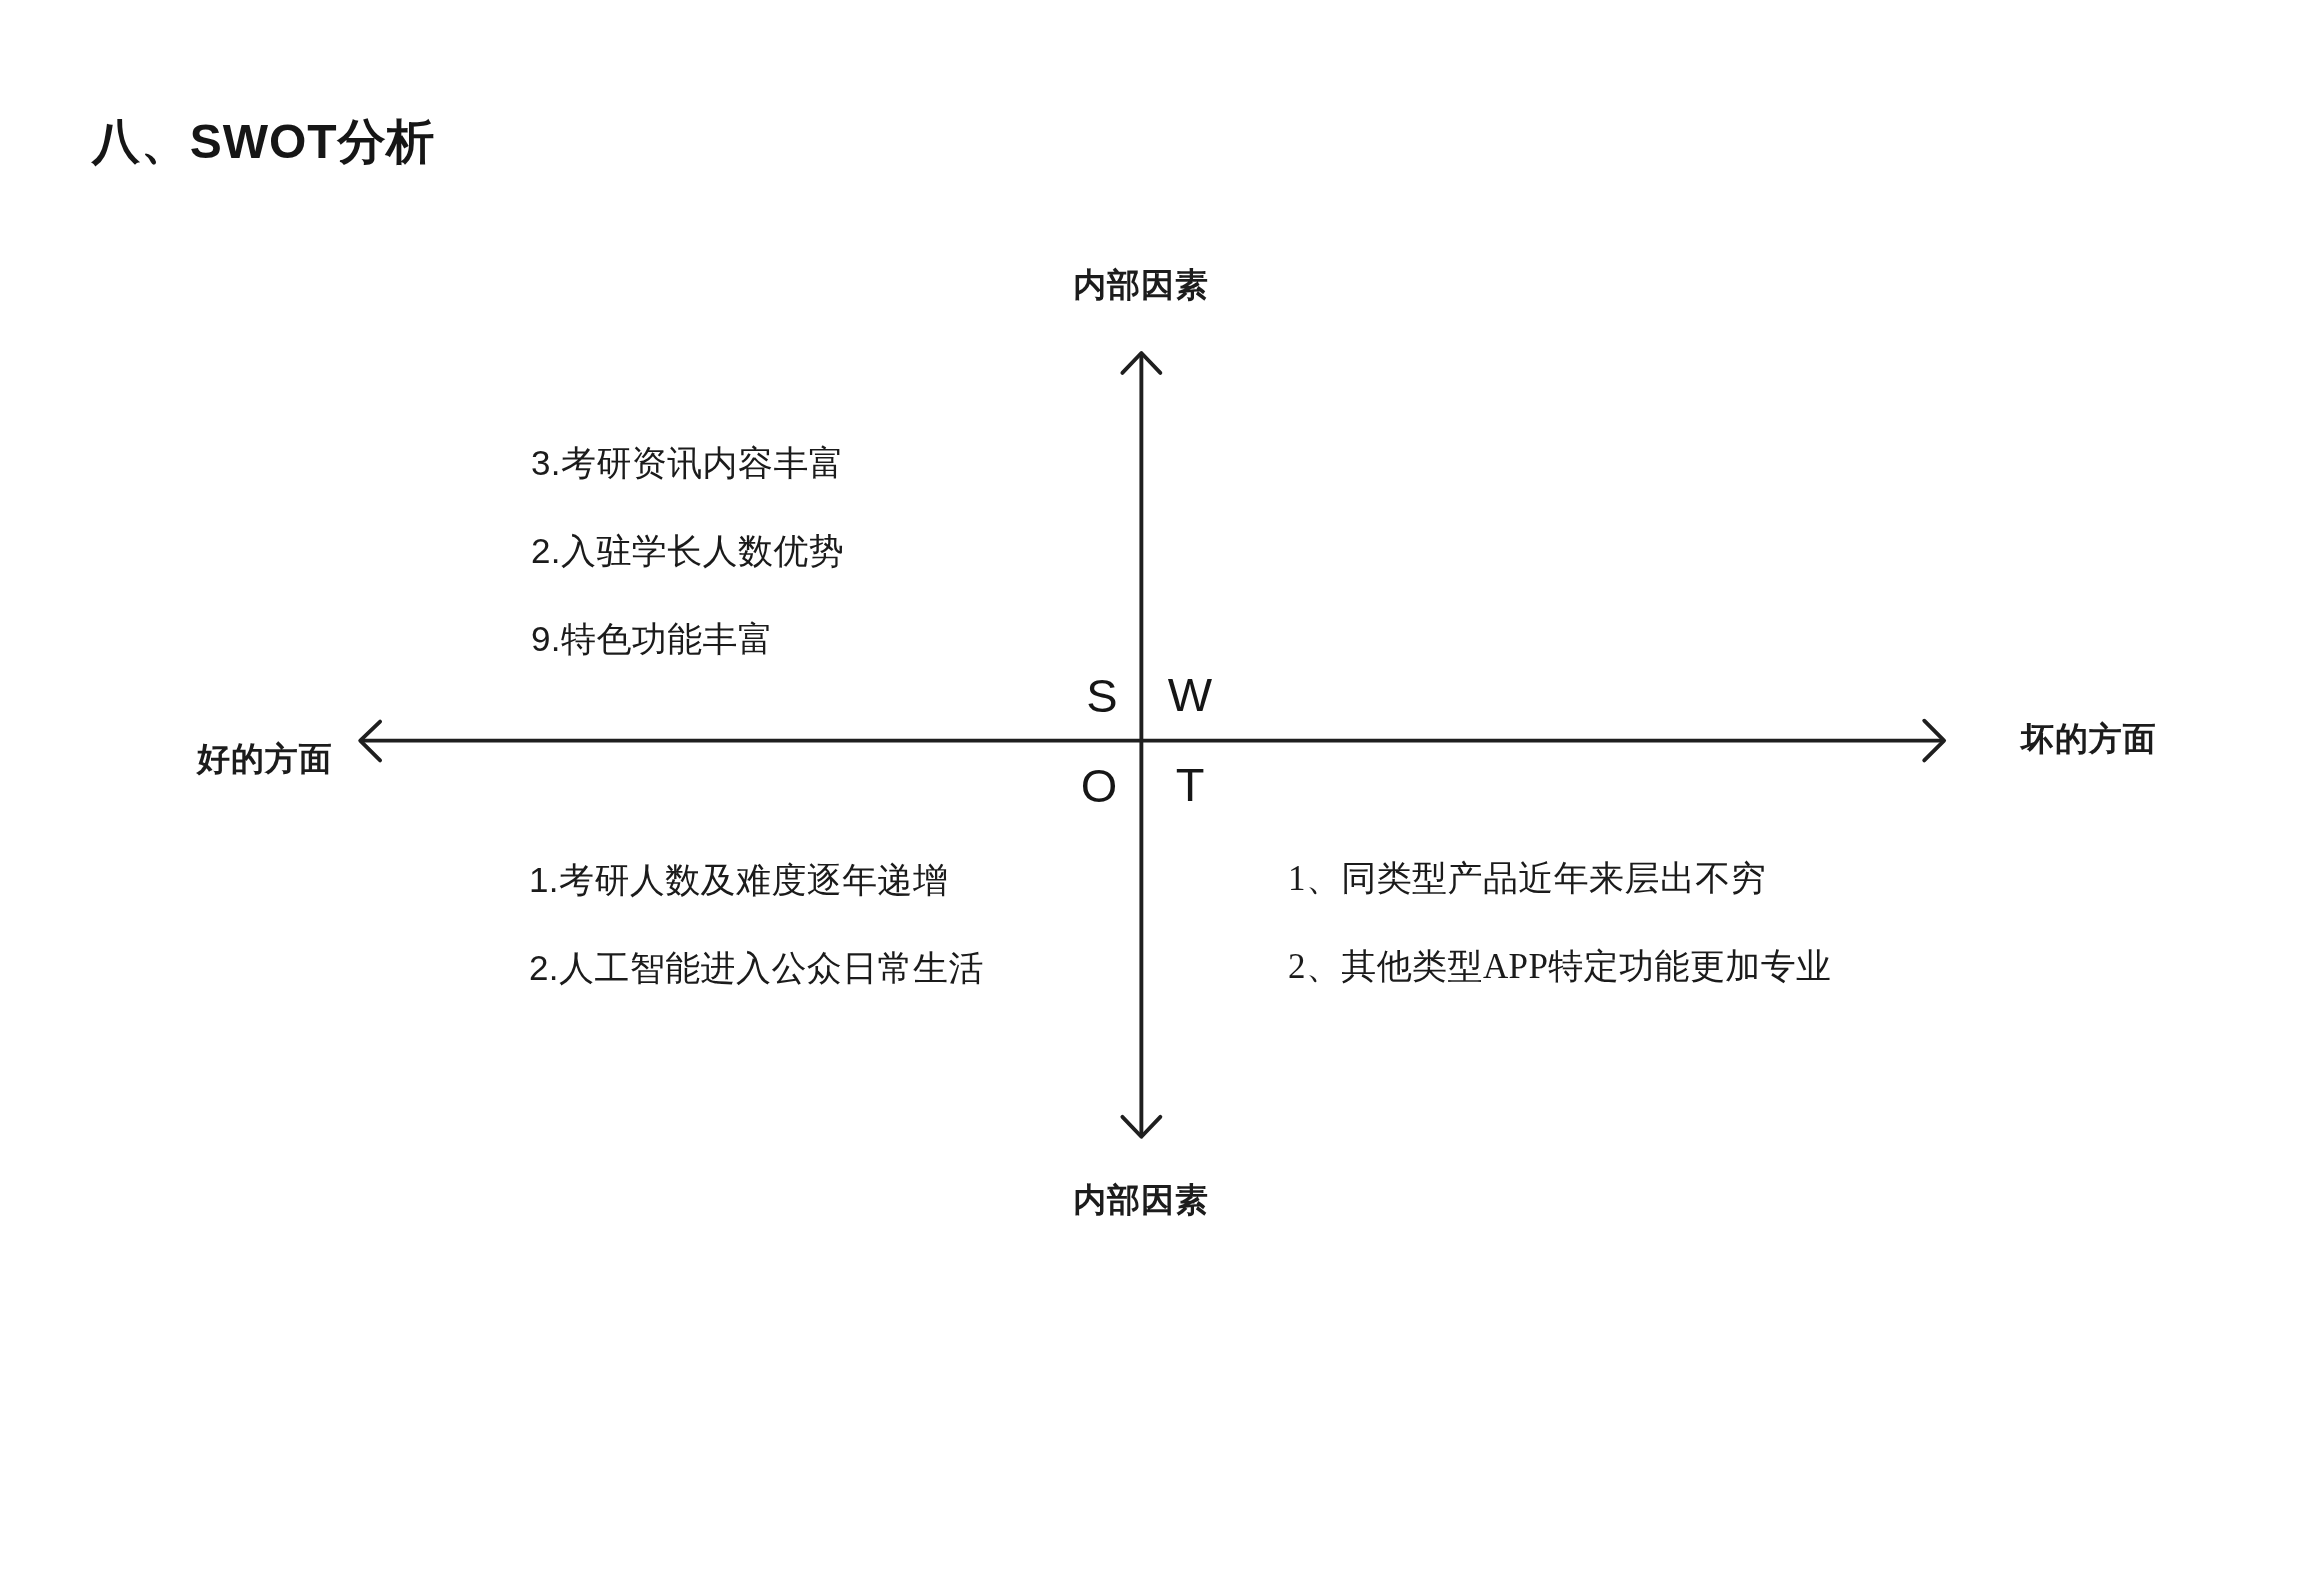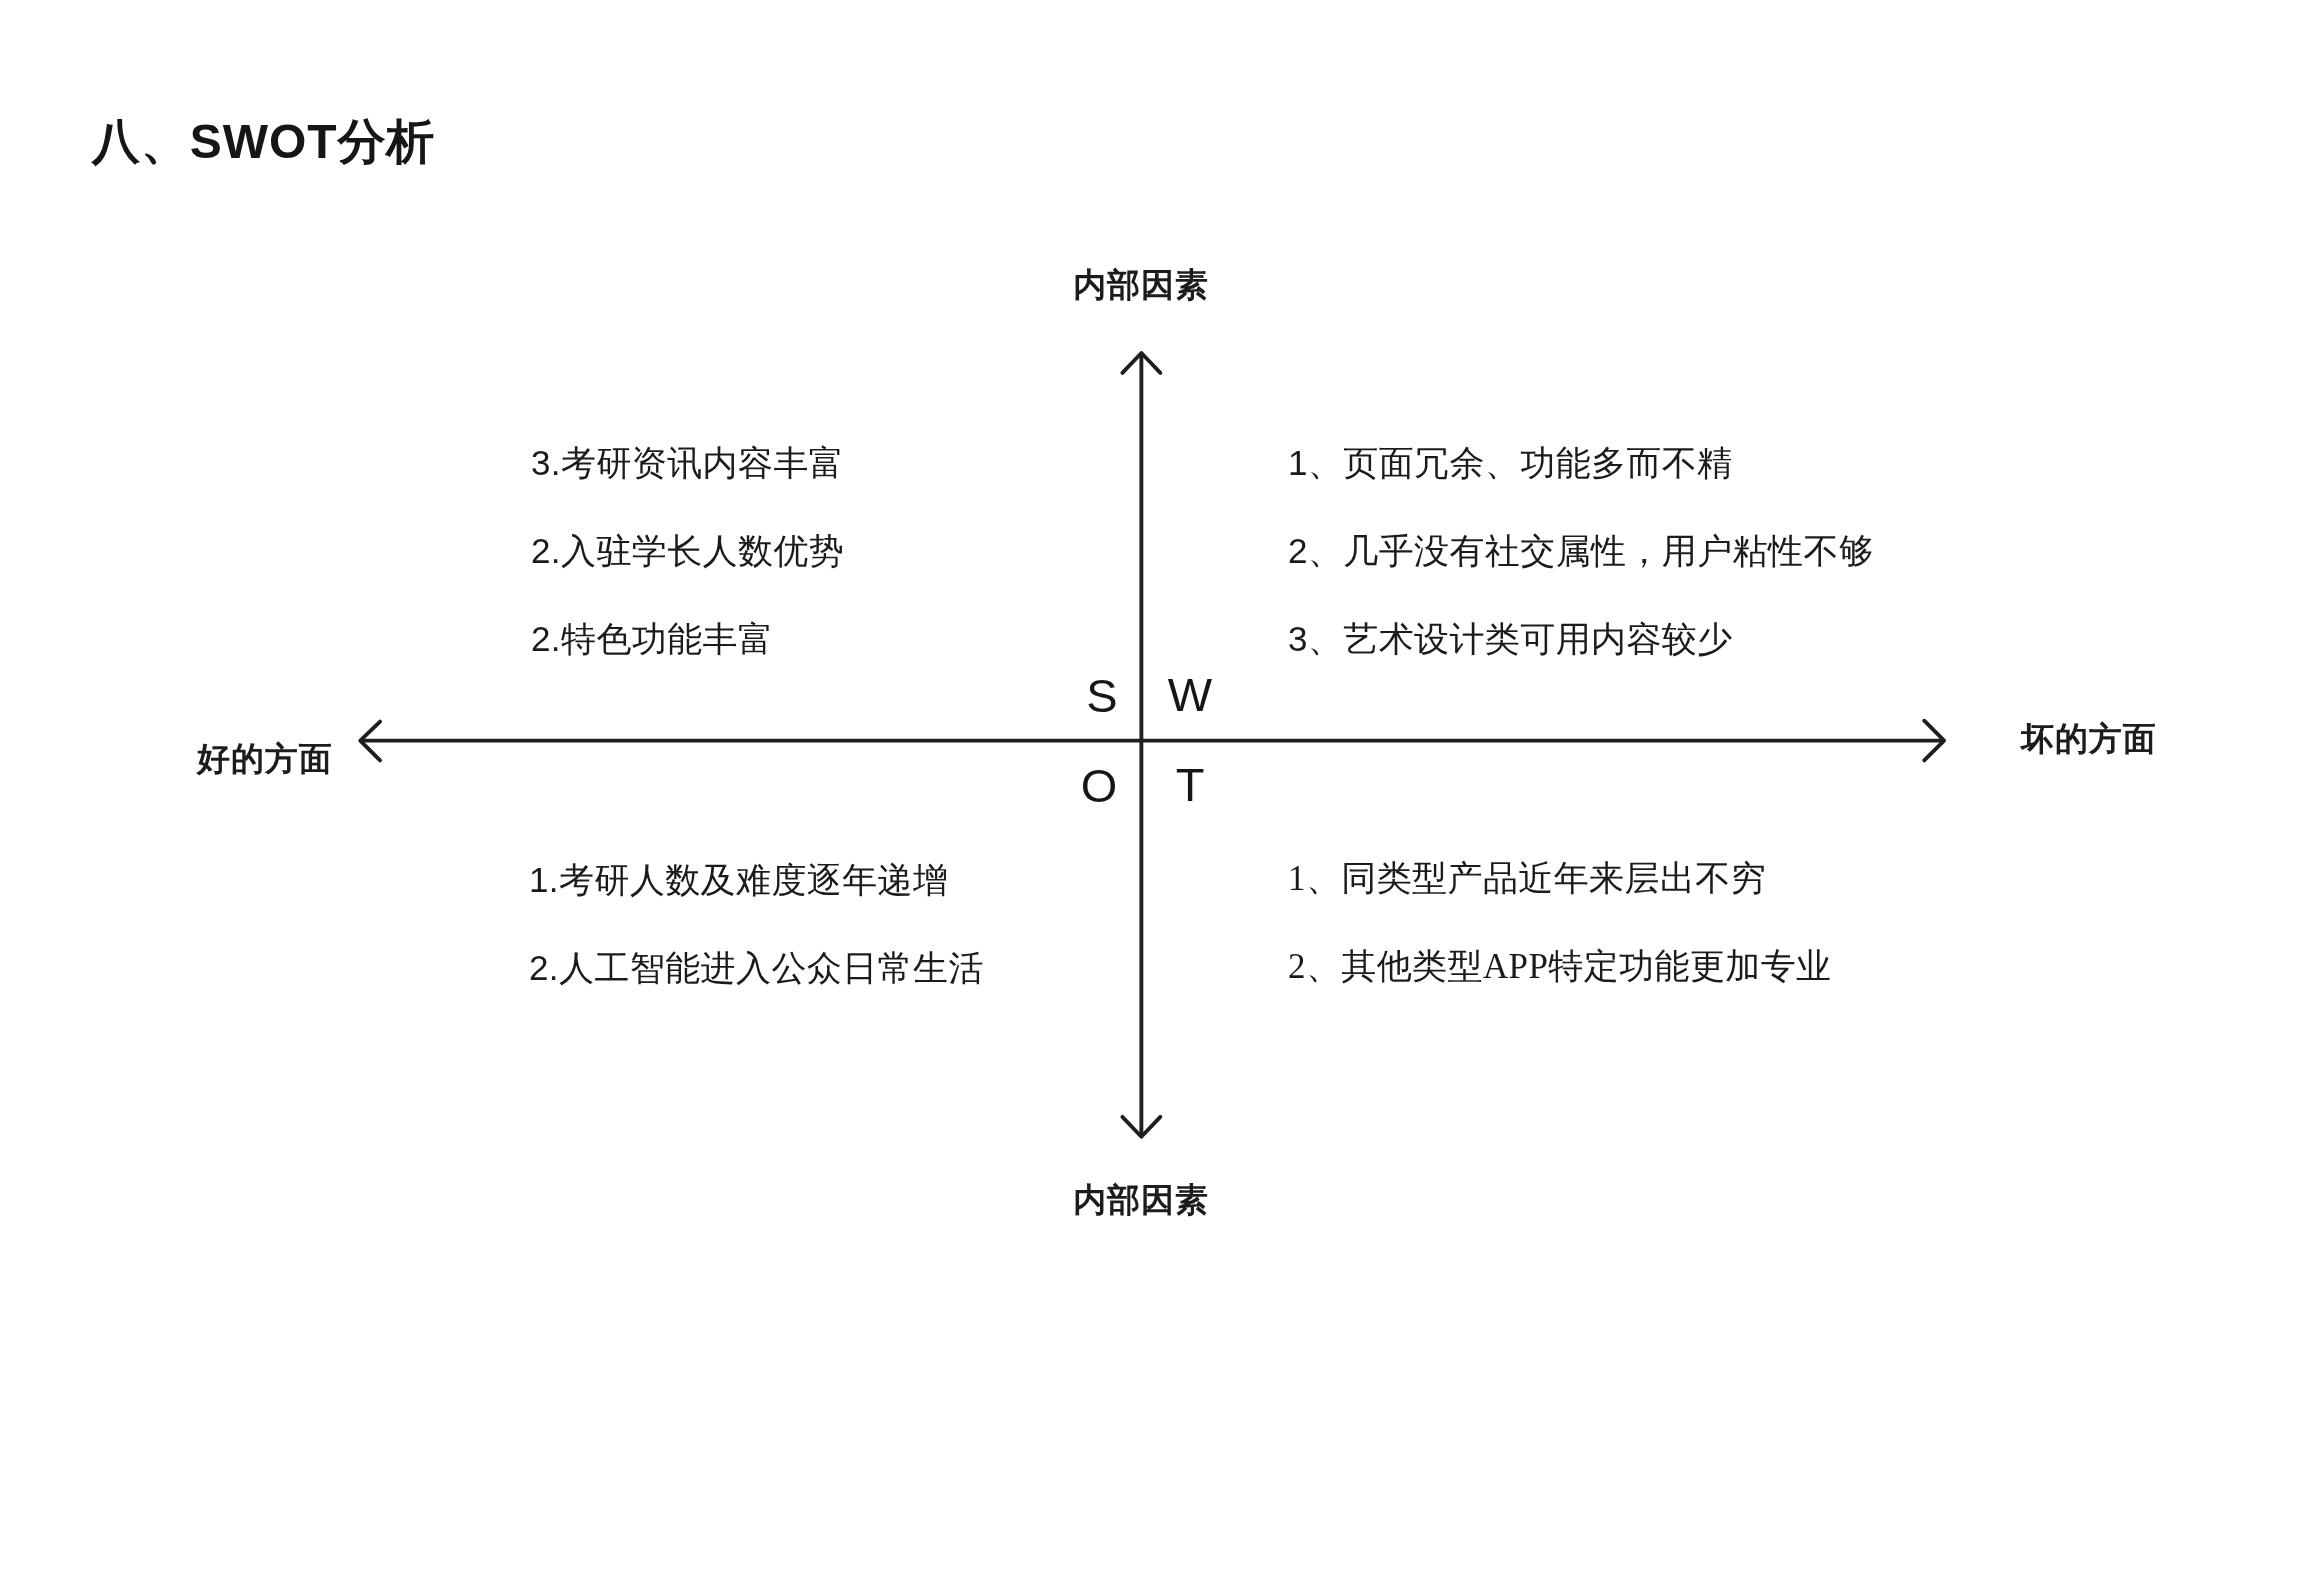--- a/index.html
+++ b/index.html
@@ -69,28 +69,23 @@
   <div class="abs axis-label" style="left:1977px; top:722px;margin-left:44px;">坏的方面</div>
 
   <div class="abs letter" style="left:1102px; top:672px;">S</div>
   <div class="abs letter" style="left:1190px; top:671px;">W</div>
   <div class="abs letter" style="left:1099px; top:762px;">O</div>
   <div class="abs letter" style="left:1190px; top:761px;">T</div>
 
   <div class="abs quad-list" style="left:531px; top:445px;">
     <div class="quad-item">3.考研资讯内容丰富</div>
     <div class="quad-item">2.入驻学长人数优势</div>
-    <div class="quad-item">2.特色功能丰富</div>
+    <div class="quad-item">9.特色功能丰富</div>
   </div>
 
-  <div class="abs quad-list" style="left:1288px; top:445px;">
-    <div class="quad-item">1、页面冗余、功能多而不精</div>
-    <div class="quad-item">2、几乎没有社交属性，用户粘性不够</div>
-    <div class="quad-item">3、艺术设计类可用内容较少</div>
-  </div>
 
   <div class="abs quad-list" style="left:529px; top:862px;">
     <div class="quad-item">1.考研人数及难度逐年递增</div>
     <div class="quad-item">2.人工智能进入公众日常生活</div>
   </div>
 
   <div class="abs quad-list" style="left:1288px; top:861px;font-family:Liberation Serif, serif;">
     <div class="quad-item">1、同类型产品近年来层出不穷</div>
     <div class="quad-item">2、其他类型APP特定功能更加专业</div>
   </div>

